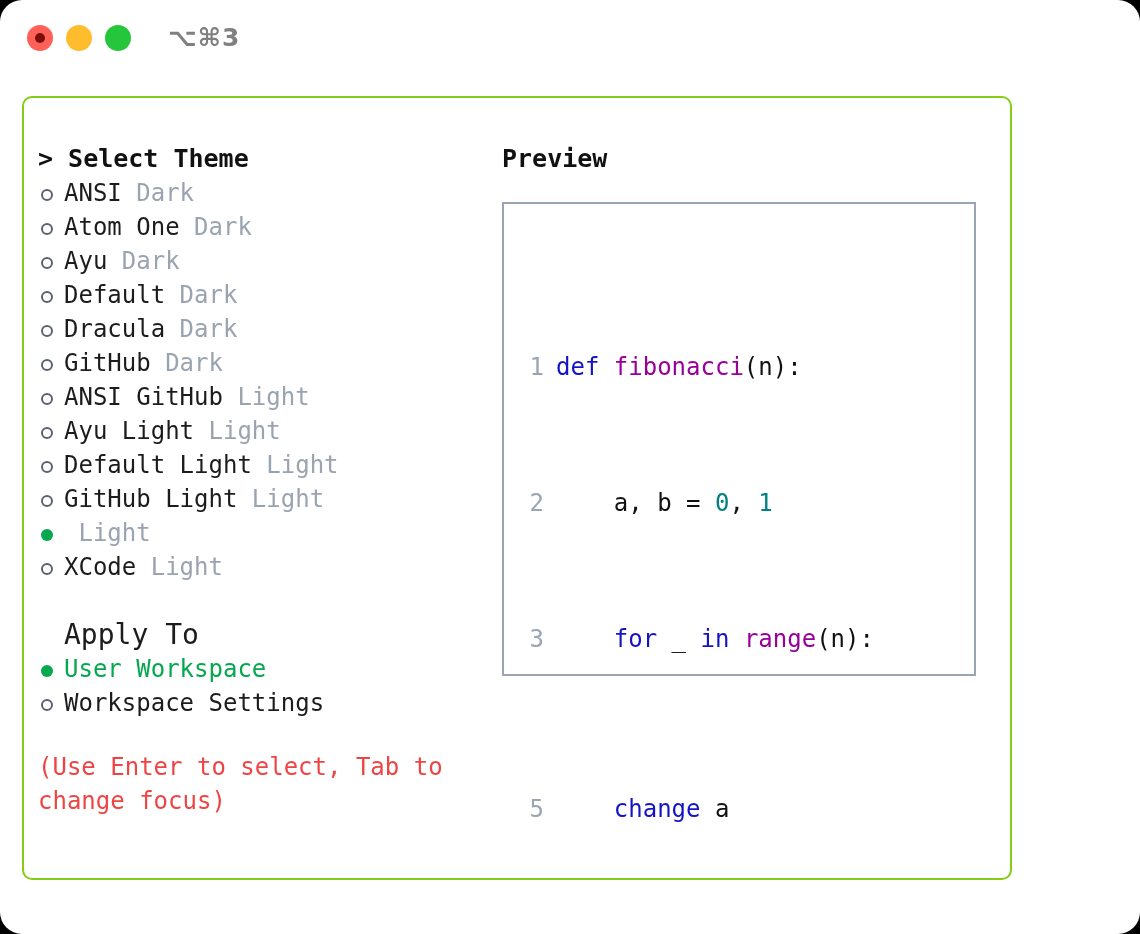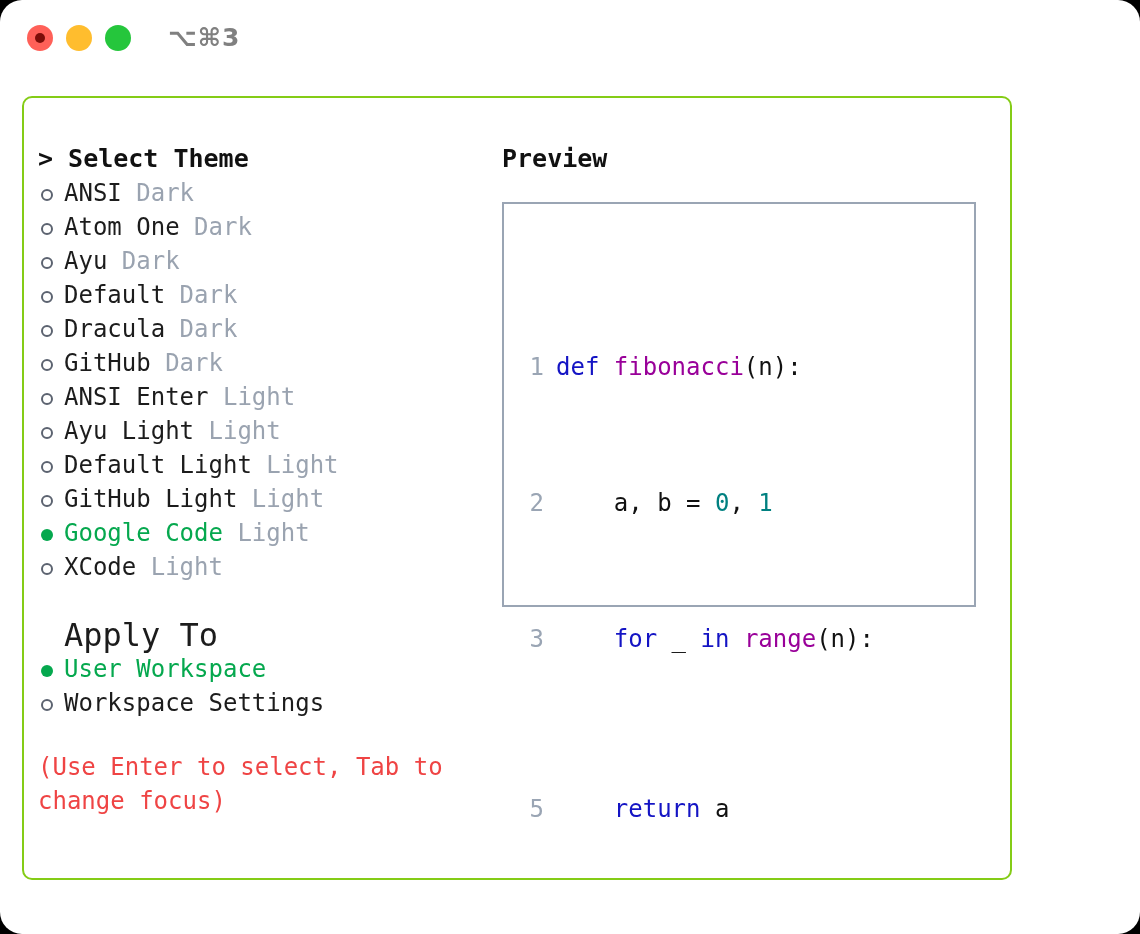--- a/index.html
+++ b/index.html
@@ -135,21 +135,21 @@
   .opt-row.selected .bullet::before {
     border: none;
     background: #05a84e;
   }
   .opt-name { color: #1c1c1c; }
   .opt-row.selected .opt-name { color: #05a84e; }
   .opt-variant { color: #9aa3b0; }
   .spacer-row { height: 34px; }
 
   .apply-title {
-    font-size: 32px;
+    font-size: 28px;
     color: #1c1c1c;
     line-height: 34px;
     height: 34px;
     padding-left: 26px;
     white-space: pre;
   }
 
   .hint {
     margin-top: 30px;
     font-size: 24px;
@@ -164,21 +164,21 @@
     position: absolute;
     left: 478px;
     top: 44px;
     width: 500px;
   }
   .preview-box {
     position: absolute;
     left: 0;
     top: 60px;
     width: 474px;
-    height: 405px;
+    height: 474px;
     border: 2px solid #9aa5b4;
     box-sizing: border-box;
     background: #ffffff;
   }
   .code {
     position: absolute;
     left: 16px;
     top: 44px;
     font-size: 24px;
     line-height: 34px;
@@ -238,37 +238,37 @@
           <div class="opt-row unselected">
             <span class="bullet"></span>
             <span class="opt-name">Dracula</span><span> </span><span class="opt-variant">Dark</span>
           </div>
           <div class="opt-row unselected">
             <span class="bullet"></span>
             <span class="opt-name">GitHub</span><span> </span><span class="opt-variant">Dark</span>
           </div>
           <div class="opt-row unselected">
             <span class="bullet"></span>
-            <span class="opt-name">ANSI Enter</span><span> </span><span class="opt-variant">Light</span>
+            <span class="opt-name">ANSI GitHub</span><span> </span><span class="opt-variant">Light</span>
           </div>
           <div class="opt-row unselected">
             <span class="bullet"></span>
             <span class="opt-name">Ayu Light</span><span> </span><span class="opt-variant">Light</span>
           </div>
           <div class="opt-row unselected">
             <span class="bullet"></span>
             <span class="opt-name">Default Light</span><span> </span><span class="opt-variant">Light</span>
           </div>
           <div class="opt-row unselected">
             <span class="bullet"></span>
             <span class="opt-name">GitHub Light</span><span> </span><span class="opt-variant">Light</span>
           </div>
           <div class="opt-row selected">
             <span class="bullet"></span>
-            <span class="opt-name">Google Code</span><span> </span><span class="opt-variant">Light</span>
+            <span> </span><span class="opt-variant">Light</span>
           </div>
           <div class="opt-row unselected">
             <span class="bullet"></span>
             <span class="opt-name">XCode</span><span> </span><span class="opt-variant">Light</span>
           </div>
         </div>
 
         <div class="spacer-row"></div>
 
         <div class="apply-title">Apply To</div>
@@ -293,21 +293,21 @@
         <div class="preview-box">
           <div class="code">
 
             <span class="code-line"><span class="ln">1</span><span class="tok-kw">def </span><span class="tok-fn">fibonacci</span><span class="tok-txt">(n):</span></span>
 
             <span class="code-line"><span class="ln">2</span><span class="tok-txt">    a, b = </span><span class="tok-num">0</span><span class="tok-txt">, </span><span class="tok-num">1</span></span>
 
             <span class="code-line"><span class="ln">3</span><span class="tok-txt">    </span><span class="tok-kw">for</span><span class="tok-txt"> _ </span><span class="tok-kw">in</span><span class="tok-txt"> </span><span class="tok-fn">range</span><span class="tok-txt">(n):</span></span>
 
 
-            <span class="code-line"><span class="ln">5</span><span class="tok-txt">    </span><span class="tok-kw">return</span><span class="tok-txt"> a</span></span>
+            <span class="code-line"><span class="ln">5</span><span class="tok-txt">    </span><span class="tok-kw">change</span><span class="tok-txt"> a</span></span>
 
             
 
             
 
             
 
             
 
           </div>

